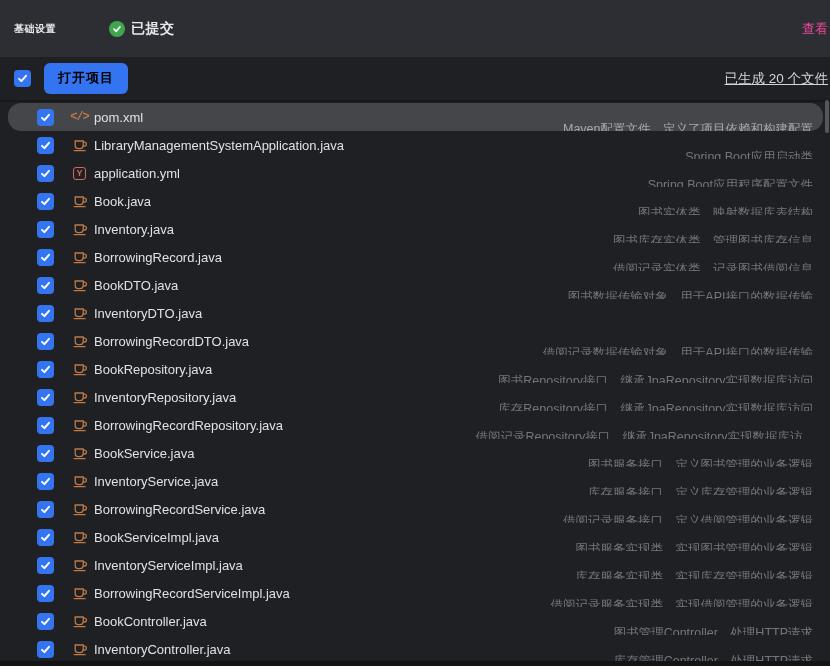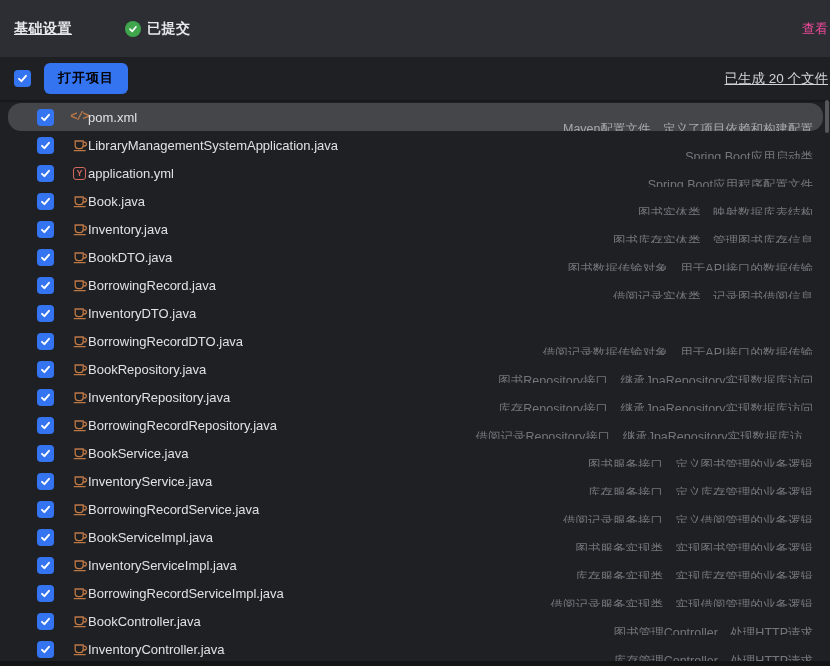--- a/index.html
+++ b/index.html
@@ -13,25 +13,24 @@
 
   
   .panel-header {
     height: 57px;
     background: #2c2e33;
     display: flex;
     align-items: center;
     padding: 0 2px 0 14px;
   }
   .panel-title {
-    font-size: 14px;
+    font-size: 10px;
     font-weight: bold;
     color: #e6e8ec;
     letter-spacing: .5px;
-    text-decoration: underline;
   }
   .status-group { display: flex; align-items: center; margin-left: 13px; padding-left: 40px; }
   .check-badge {
     width: 16px; height: 16px; border-radius: 50%;
     background: #3fa64d;
     display: inline-flex; align-items: center; justify-content: center;
   }
   .check-badge svg { display: block; }
   .status-label {
     font-size: 14px; font-weight: bold; color: #e6e8ec; margin-left: 6px;
@@ -103,21 +102,21 @@
   .icon-xml {
     font-size: 12px; font-weight: bold; color: #bd7845;
     letter-spacing: -1px; font-family: "Liberation Mono", monospace;
   }
   .icon-yml {
     width: 13px; height: 13px;
     border: 1.4px solid #d16a5d; border-radius: 3px;
     color: #d16a5d; font-size: 9px; font-weight: bold;
     display: inline-flex; align-items: center; justify-content: center;
   }
-  .file-name { font-size: 13px; color: #dfe1e5; }
+  .file-name { font-size: 13px; color: #dfe1e5; margin-left: 6px; }
   .file-desc {
     margin-left: auto;
     font-size: 12.5px;
     color: #73767c;
     padding-left: 20px;
     margin-top: 25px;
   }
   .file-row.selected .file-desc { color: #a6a9ad; }
 
   .bottom-edge {
@@ -248,54 +247,54 @@
       </svg>
     </span>
     <span class="file-icon">
 
       <svg class="icon-variant" width="16" height="16" viewBox="0 0 16 16">
         <path d="M3.2 4h8v4.6a3 3 0 0 1-3 3H6.2a3 3 0 0 1-3-3z" fill="none" stroke="#bd7845" stroke-width="1.3"></path>
         <path d="M11.2 5.2h1.3a1.9 1.9 0 0 1 0 3.8h-1.3" fill="none" stroke="#bd7845" stroke-width="1.3"></path>
         <path d="M2.2 13.6h11" fill="none" stroke="#bd7845" stroke-width="1.3" stroke-linecap="round"></path>
       </svg>
     </span>
+    <span class="file-name">BorrowingRecord.java</span>
+    <span class="file-desc">借阅记录实体类，记录图书借阅信息</span>
+  </div>
+    <div class="file-row">
+    <span class="checkbox">
+      <svg width="11" height="11" viewBox="0 0 11 11">
+        <polyline points="2,5.8 4.4,8.2 9,2.8" fill="none" stroke="#ffffff" stroke-width="1.9" stroke-linecap="round" stroke-linejoin="round"></polyline>
+      </svg>
+    </span>
+    <span class="file-icon">
+
+      <svg class="icon-variant" width="16" height="16" viewBox="0 0 16 16">
+        <path d="M3.2 4h8v4.6a3 3 0 0 1-3 3H6.2a3 3 0 0 1-3-3z" fill="none" stroke="#bd7845" stroke-width="1.3"></path>
+        <path d="M11.2 5.2h1.3a1.9 1.9 0 0 1 0 3.8h-1.3" fill="none" stroke="#bd7845" stroke-width="1.3"></path>
+        <path d="M2.2 13.6h11" fill="none" stroke="#bd7845" stroke-width="1.3" stroke-linecap="round"></path>
+      </svg>
+    </span>
     <span class="file-name">BookDTO.java</span>
     <span class="file-desc">图书数据传输对象，用于API接口的数据传输</span>
   </div>
     <div class="file-row">
     <span class="checkbox">
       <svg width="11" height="11" viewBox="0 0 11 11">
         <polyline points="2,5.8 4.4,8.2 9,2.8" fill="none" stroke="#ffffff" stroke-width="1.9" stroke-linecap="round" stroke-linejoin="round"></polyline>
       </svg>
     </span>
     <span class="file-icon">
 
       <svg class="icon-variant" width="16" height="16" viewBox="0 0 16 16">
         <path d="M3.2 4h8v4.6a3 3 0 0 1-3 3H6.2a3 3 0 0 1-3-3z" fill="none" stroke="#bd7845" stroke-width="1.3"></path>
         <path d="M11.2 5.2h1.3a1.9 1.9 0 0 1 0 3.8h-1.3" fill="none" stroke="#bd7845" stroke-width="1.3"></path>
         <path d="M2.2 13.6h11" fill="none" stroke="#bd7845" stroke-width="1.3" stroke-linecap="round"></path>
       </svg>
     </span>
-    <span class="file-name">BorrowingRecord.java</span>
-    <span class="file-desc">借阅记录实体类，记录图书借阅信息</span>
-  </div>
-    <div class="file-row">
-    <span class="checkbox">
-      <svg width="11" height="11" viewBox="0 0 11 11">
-        <polyline points="2,5.8 4.4,8.2 9,2.8" fill="none" stroke="#ffffff" stroke-width="1.9" stroke-linecap="round" stroke-linejoin="round"></polyline>
-      </svg>
-    </span>
-    <span class="file-icon">
-
-      <svg class="icon-variant" width="16" height="16" viewBox="0 0 16 16">
-        <path d="M3.2 4h8v4.6a3 3 0 0 1-3 3H6.2a3 3 0 0 1-3-3z" fill="none" stroke="#bd7845" stroke-width="1.3"></path>
-        <path d="M11.2 5.2h1.3a1.9 1.9 0 0 1 0 3.8h-1.3" fill="none" stroke="#bd7845" stroke-width="1.3"></path>
-        <path d="M2.2 13.6h11" fill="none" stroke="#bd7845" stroke-width="1.3" stroke-linecap="round"></path>
-      </svg>
-    </span>
     <span class="file-name">InventoryDTO.java</span>
   </div>
     <div class="file-row">
     <span class="checkbox">
       <svg width="11" height="11" viewBox="0 0 11 11">
         <polyline points="2,5.8 4.4,8.2 9,2.8" fill="none" stroke="#ffffff" stroke-width="1.9" stroke-linecap="round" stroke-linejoin="round"></polyline>
       </svg>
     </span>
     <span class="file-icon">
 

